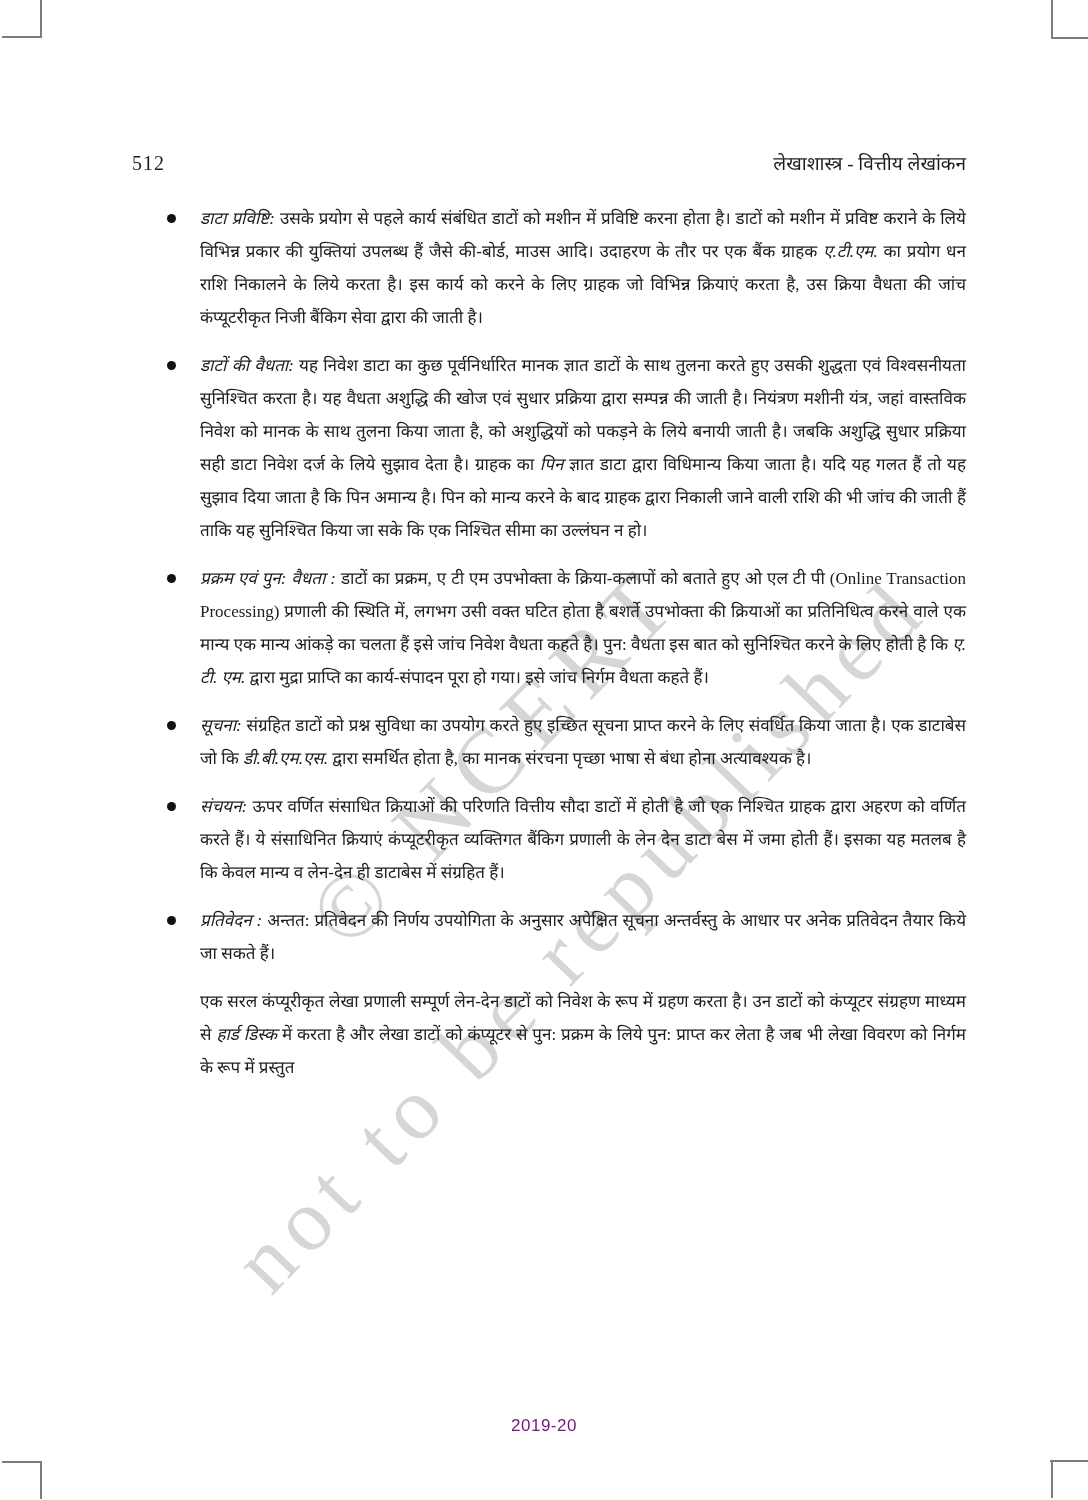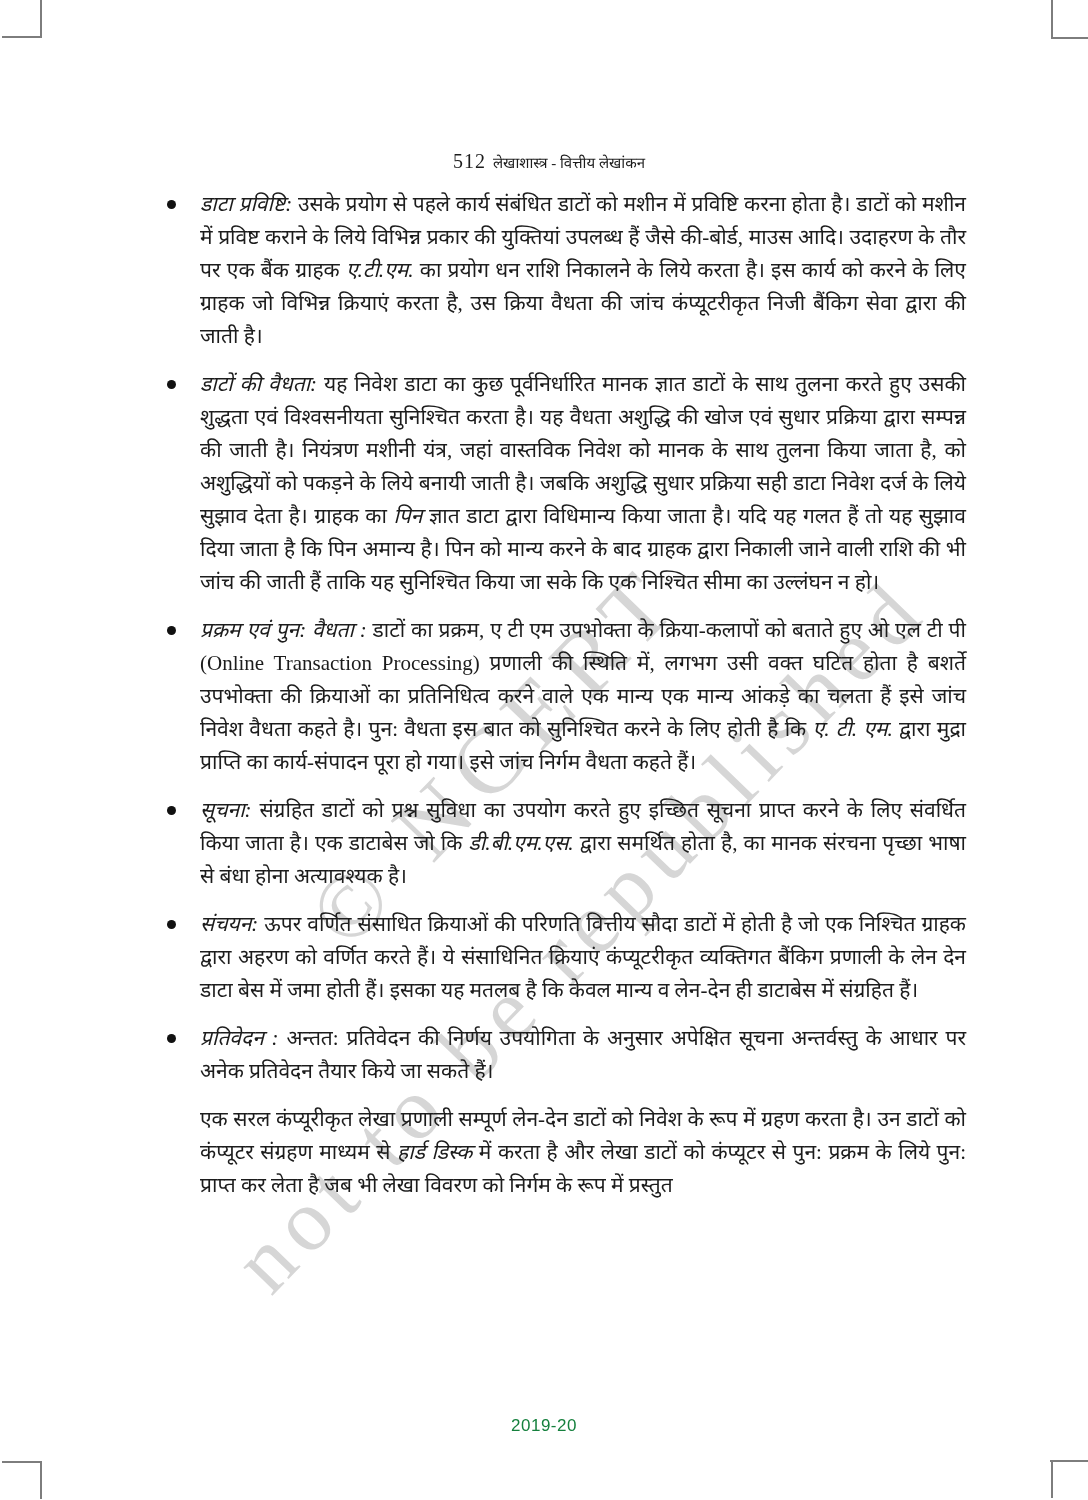--- a/index.html
+++ b/index.html
@@ -27,46 +27,46 @@
     font-family:"Liberation Serif", serif;
     white-space:nowrap;
     transform:translate(-50%,-50%) rotate(-46deg);
   }
   .wm-1{left:495px;top:755px;font-size:92px;letter-spacing:14px;}
   .wm-2{left:580px;top:935px;font-size:88px;letter-spacing:10px;}
   
   .header{
     position:absolute;z-index:2;
     left:132px;right:122px;top:150px;
-    display:flex;justify-content:center;align-items:baseline;gap:7px;
+    display:flex;justify-content:space-between;align-items:baseline;gap:7px;
   }
   .page-num{font-size:20px;letter-spacing:1px;}
-  .header-title{font-size:15px;}
+  .header-title{font-size:19px;}
   
   .content{
     position:absolute;z-index:2;
-    left:200px;top:188px;width:766px;
-    font-size:21px;line-height:33px;
+    left:200px;top:202px;width:766px;
+    font-size:17px;line-height:33px;
     text-align:justify;
   }
   .bullet-item{position:relative;margin-bottom:15px;}
   .bullet-dot{
     position:absolute;left:-33px;top:12px;
     width:9px;height:9px;border-radius:50%;
     background:#111;
   }
   .para{margin-bottom:31px;}
   .content .it{font-style:italic;}
   
   .footer{
     position:absolute;z-index:2;
     left:0;right:0;top:1416px;
     text-align:center;
     font-family:"Liberation Sans", sans-serif;
-    font-size:17px;color:#15803d;letter-spacing:0.5px;
+    font-size:17px;color:#701a75;letter-spacing:0.5px;
   }
 </style>
 </head>
 <body>
 
 <div class="page">
 
   <div>
     <div class="crop v tl-v"></div>
     <div class="crop h tl-h"></div>

